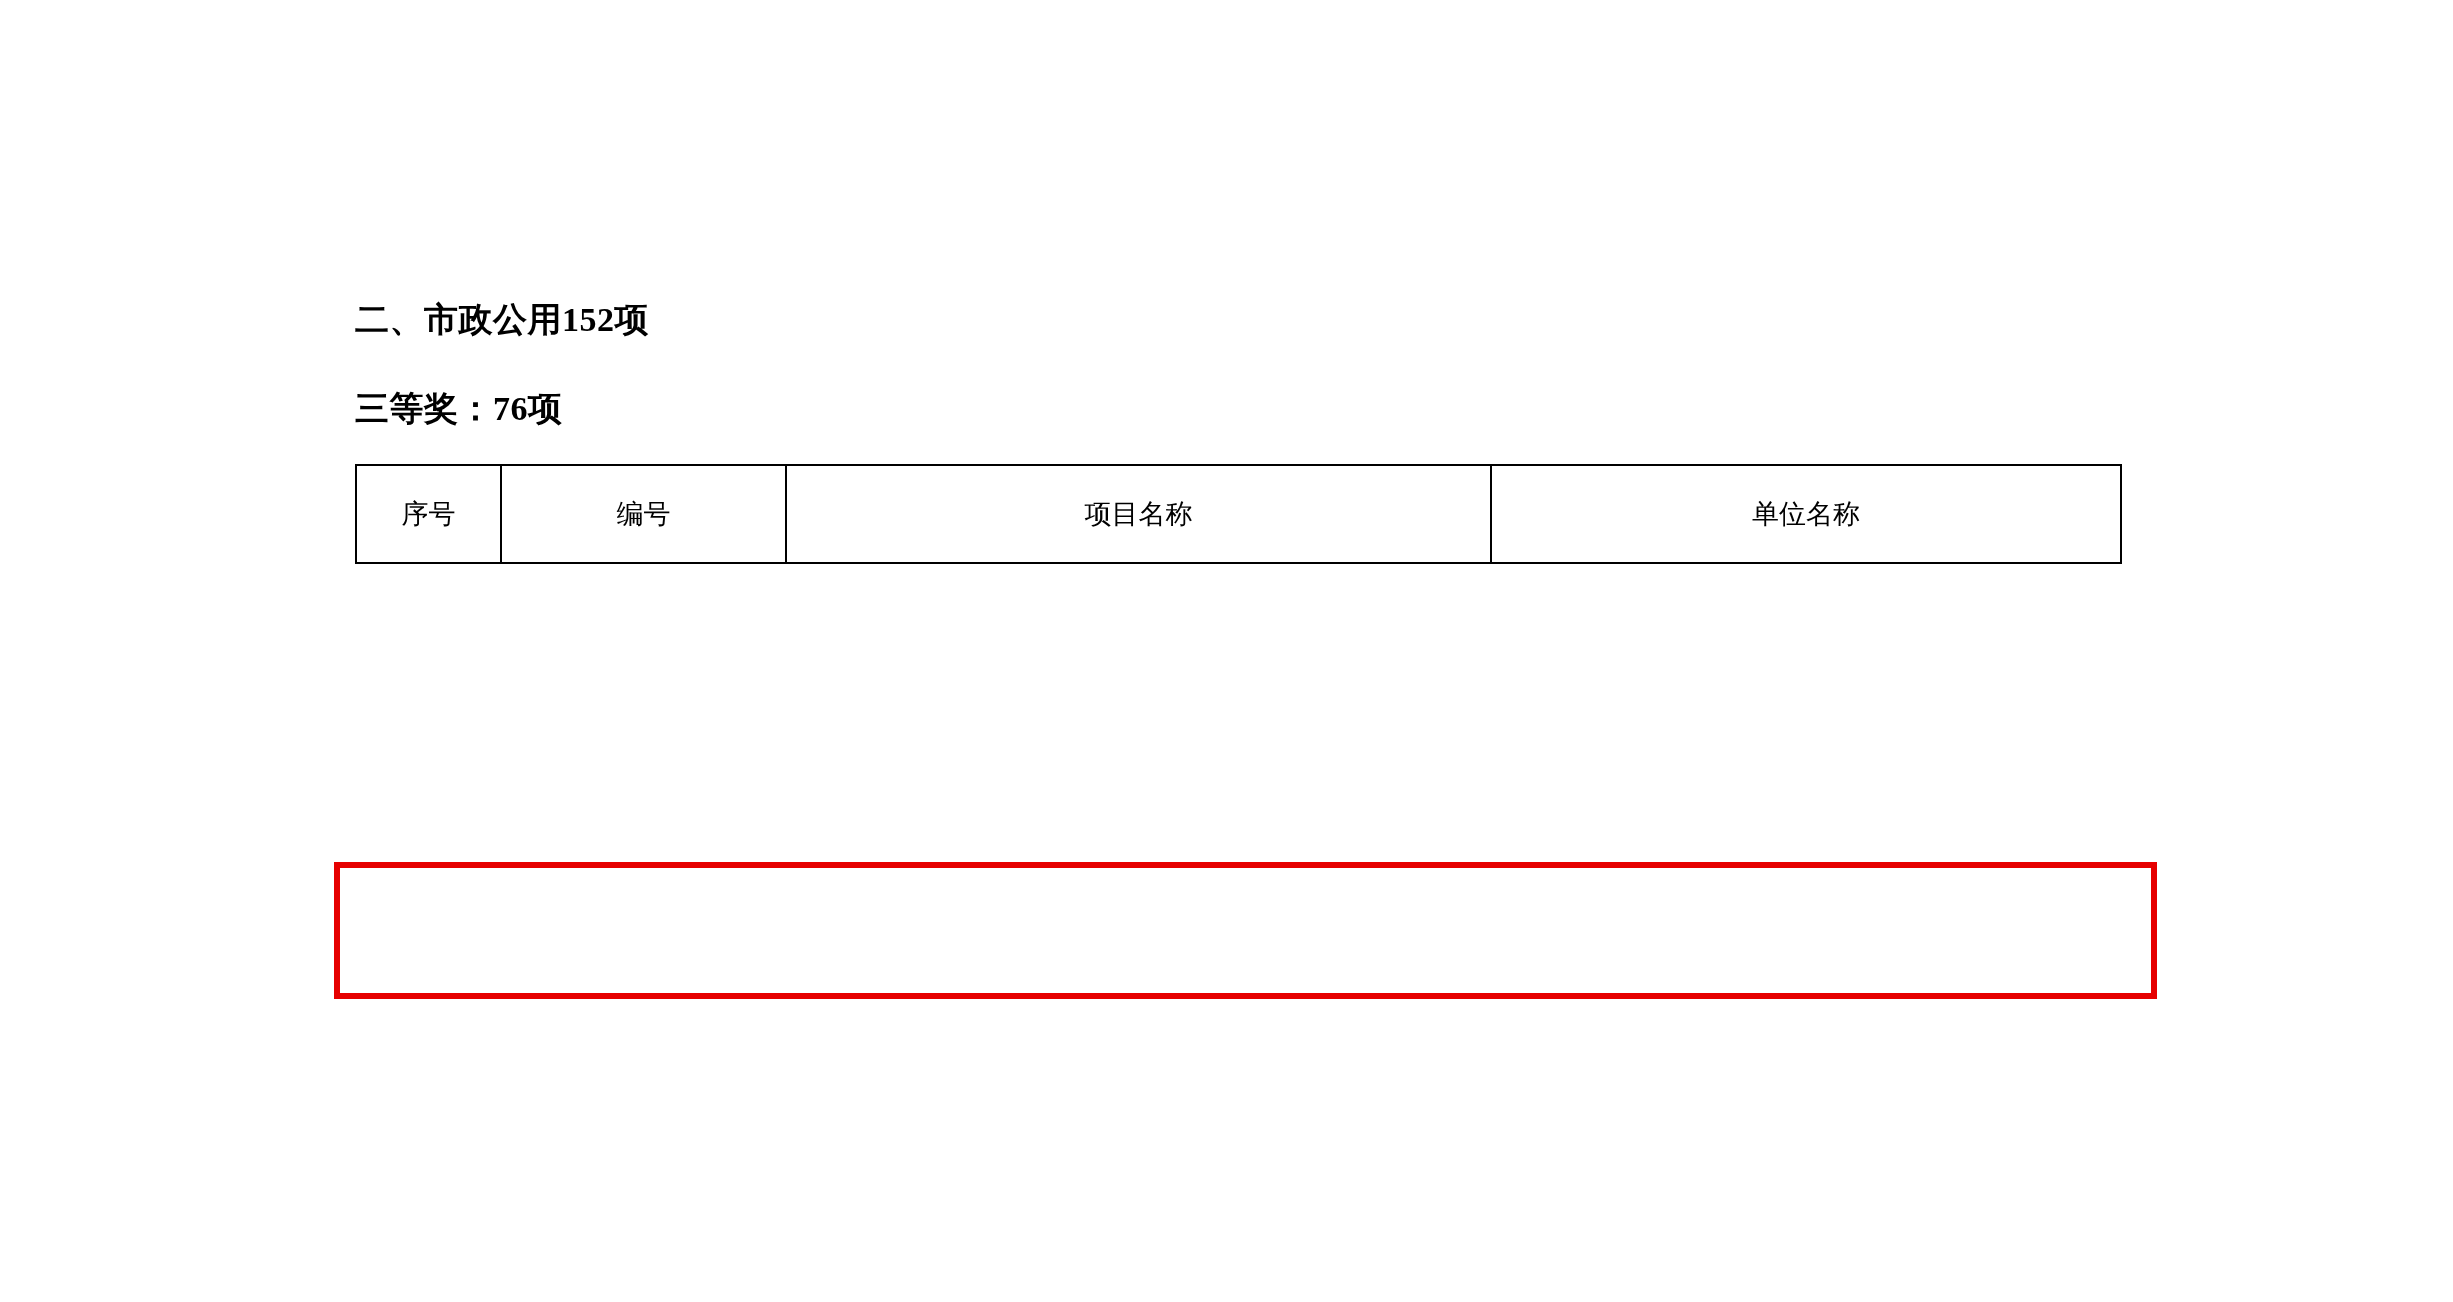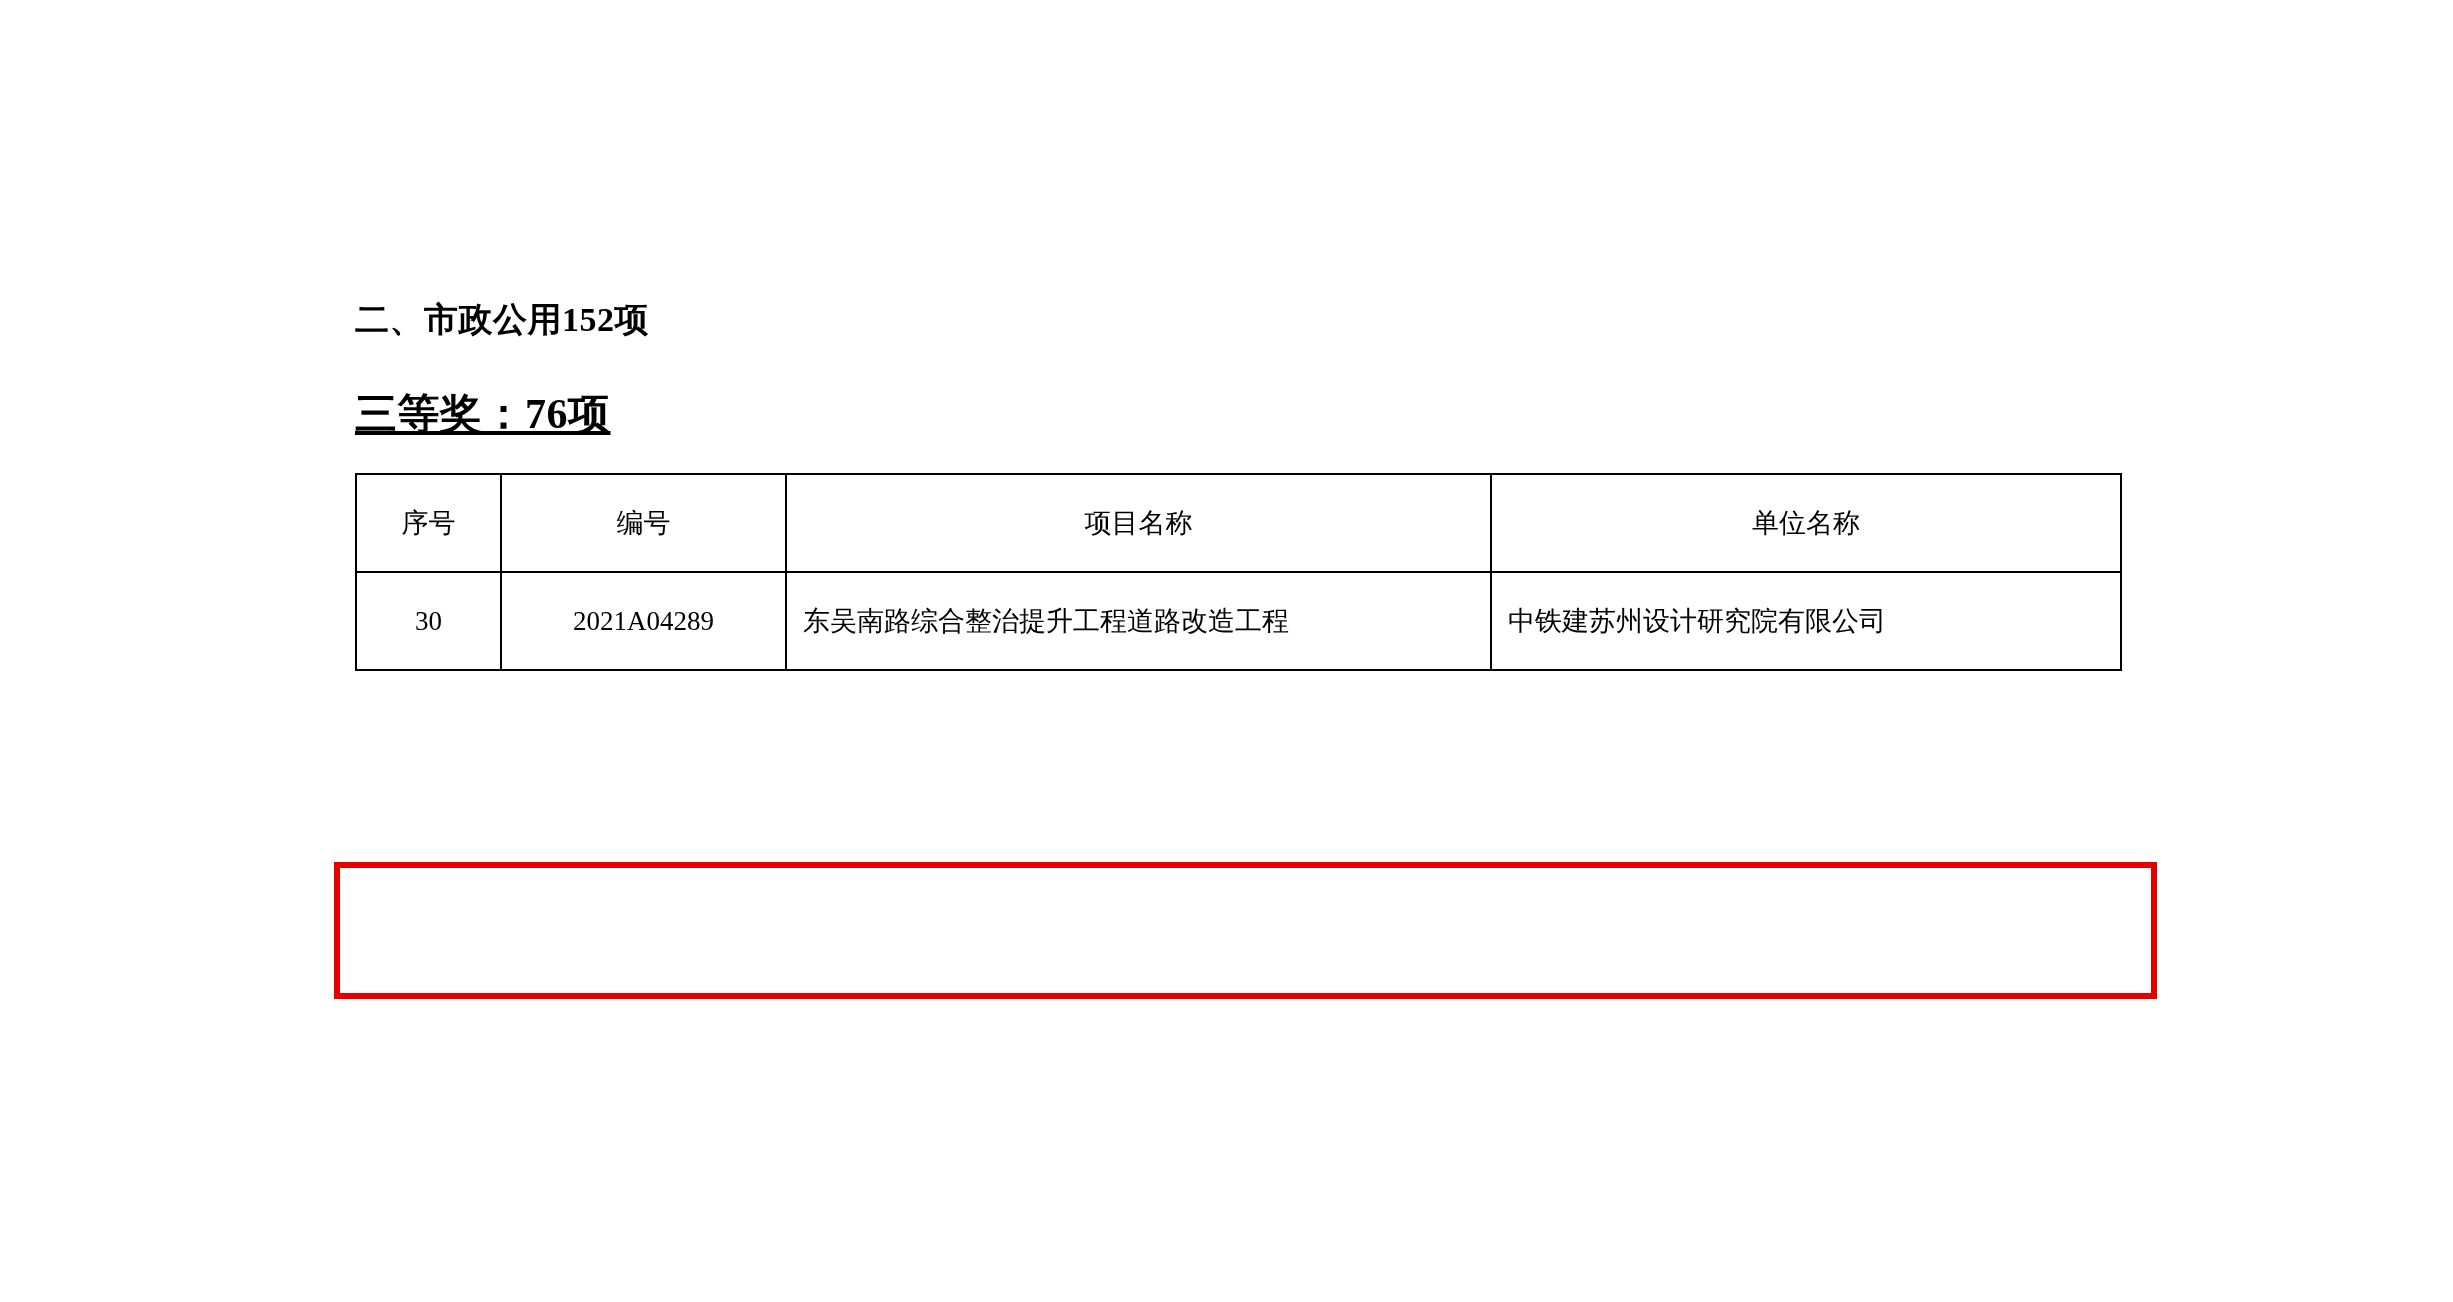--- a/index.html
+++ b/index.html
@@ -31,26 +31,25 @@
     width: 1790px;
   }
   .heading-1 {
     font-size: 34px;
     font-weight: bold;
     letter-spacing: 0.5px;
     margin: 0 0 48px 0;
     line-height: 1.2;
   }
   .heading-2 {
-    font-size: 42px;
+    font-size: 34px;
     font-weight: bold;
     letter-spacing: 0.5px;
     margin: 0 0 34px 0;
     line-height: 1.2;
-    text-decoration: underline;
   }
   table.award-table {
     border-collapse: collapse;
     table-layout: fixed;
     width: 1765px;
     font-size: 27px;
   }
   table.award-table td,
   table.award-table th {
     border: 2px solid #000000;
@@ -114,34 +113,20 @@
           </th>
           <th>
             <span class="cell">项目名称</span>
           </th>
           <th>
             <span class="cell">单位名称</span>
           </th>
         </tr>
       </thead>
       <tbody>
-        <tr>
-          <td class="center">
-            <span class="cell">30</span>
-          </td>
-          <td class="center">
-            <span class="cell">2021A04289</span>
-          </td>
-          <td class="left">
-            <span class="cell">东吴南路综合整治提升工程道路改造工程</span>
-          </td>
-          <td class="left">
-            <span class="cell">中铁建苏州设计研究院有限公司</span>
-          </td>
-        </tr>
       </tbody>
     </table>
 
   </div>
 
   <div class="highlight-box" style="border-color: rgb(230, 0, 0);"></div>
 
 </div>
 
 </body></html>

